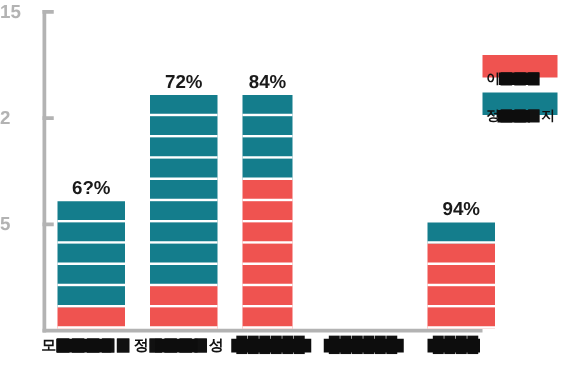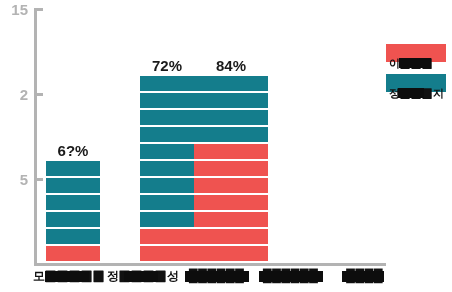--- a/index.html
+++ b/index.html
@@ -32,21 +32,20 @@
     position: absolute;
     left: 34px;
     width: 9px;
     height: 3px;
     background: #b3b3b3;
   }
   .y-tick-label {
     position: absolute;
     left: 0;
     width: 28px;
-    text-align: right;
     font-size: 15px;
     font-weight: bold;
     color: #b3b3b3;
     line-height: 1;
   }
   .x-axis-line {
     position: absolute;
     left: 34px;
     top: 263px;
     width: 352px;
@@ -160,51 +159,59 @@
     <div class="bar-group" style="left: 12px; width: 54px;">
       <div class="bar-value">6?%</div>
       <div class="bar-seg" style="height: 17px; background:#ef5350;"></div>
       <div class="bar-seg" style="height: 17px; background:#147d8c;"></div>
       <div class="bar-seg" style="height: 17px; background:#147d8c;"></div>
       <div class="bar-seg" style="height: 17px; background:#147d8c;"></div>
       <div class="bar-seg" style="height: 17px; background:#147d8c;"></div>
       <div class="bar-seg" style="height: 17px; background:#147d8c;"></div>
     </div>
 
-    <div class="bar-group" style="left: 86px; width: 54px; margin-left: 20px;">
+    <div class="bar-group" style="left: 86px; width: 54px;">
       <div class="bar-value">72%</div>
       <div class="bar-seg" style="height: 17px; background:#ef5350;"></div>
       <div class="bar-seg" style="height: 17px; background:#ef5350;"></div>
       <div class="bar-seg" style="height: 17px; background:#147d8c;"></div>
       <div class="bar-seg" style="height: 17px; background:#147d8c;"></div>
       <div class="bar-seg" style="height: 17px; background:#147d8c;"></div>
       <div class="bar-seg" style="height: 17px; background:#147d8c;"></div>
       <div class="bar-seg" style="height: 17px; background:#147d8c;"></div>
       <div class="bar-seg" style="height: 17px; background:#147d8c;"></div>
       <div class="bar-seg" style="height: 17px; background:#147d8c;"></div>
       <div class="bar-seg" style="height: 17px; background:#147d8c;"></div>
       <div class="bar-seg" style="height: 17px; background:#147d8c;"></div>
     </div>
 
-    <div class="bar-group" style="left: 160px; width: 74px;">
+    <div class="bar-group" style="left: 160px; width: 40px;">
       <div class="bar-value">84%</div>
       <div class="bar-seg" style="height: 17px; background:#ef5350;"></div>
       <div class="bar-seg" style="height: 17px; background:#ef5350;"></div>
       <div class="bar-seg" style="height: 17px; background:#ef5350;"></div>
       <div class="bar-seg" style="height: 17px; background:#ef5350;"></div>
       <div class="bar-seg" style="height: 17px; background:#ef5350;"></div>
       <div class="bar-seg" style="height: 17px; background:#ef5350;"></div>
       <div class="bar-seg" style="height: 17px; background:#ef5350;"></div>
       <div class="bar-seg" style="height: 17px; background:#147d8c;"></div>
       <div class="bar-seg" style="height: 17px; background:#147d8c;"></div>
       <div class="bar-seg" style="height: 17px; background:#147d8c;"></div>
       <div class="bar-seg" style="height: 17px; background:#147d8c;"></div>
     </div>
 
 
+    <div class="bar-group" style="left: 308px; width: 54px;">
+      <div class="bar-value">94%</div>
+      <div class="bar-seg" style="height: 17px; background:#ef5350;"></div>
+      <div class="bar-seg" style="height: 17px; background:#ef5350;"></div>
+      <div class="bar-seg" style="height: 17px; background:#ef5350;"></div>
+      <div class="bar-seg" style="height: 17px; background:#ef5350;"></div>
+      <div class="bar-seg" style="height: 17px; background:#147d8c;"></div>
+    </div>
 
   </div>
 
   <div class="cat-label" style="left: 33px; width: 72px;">
     <span>모▉▉▉▉▉</span>
     <span class="redact" style="left: 12px; top: 1px; width: 44px; height: 11px;"></span>
   </div>
 
   <div class="cat-label" style="left: 107px; width: 72px;">
     <span>정▉▉▉▉성</span>

